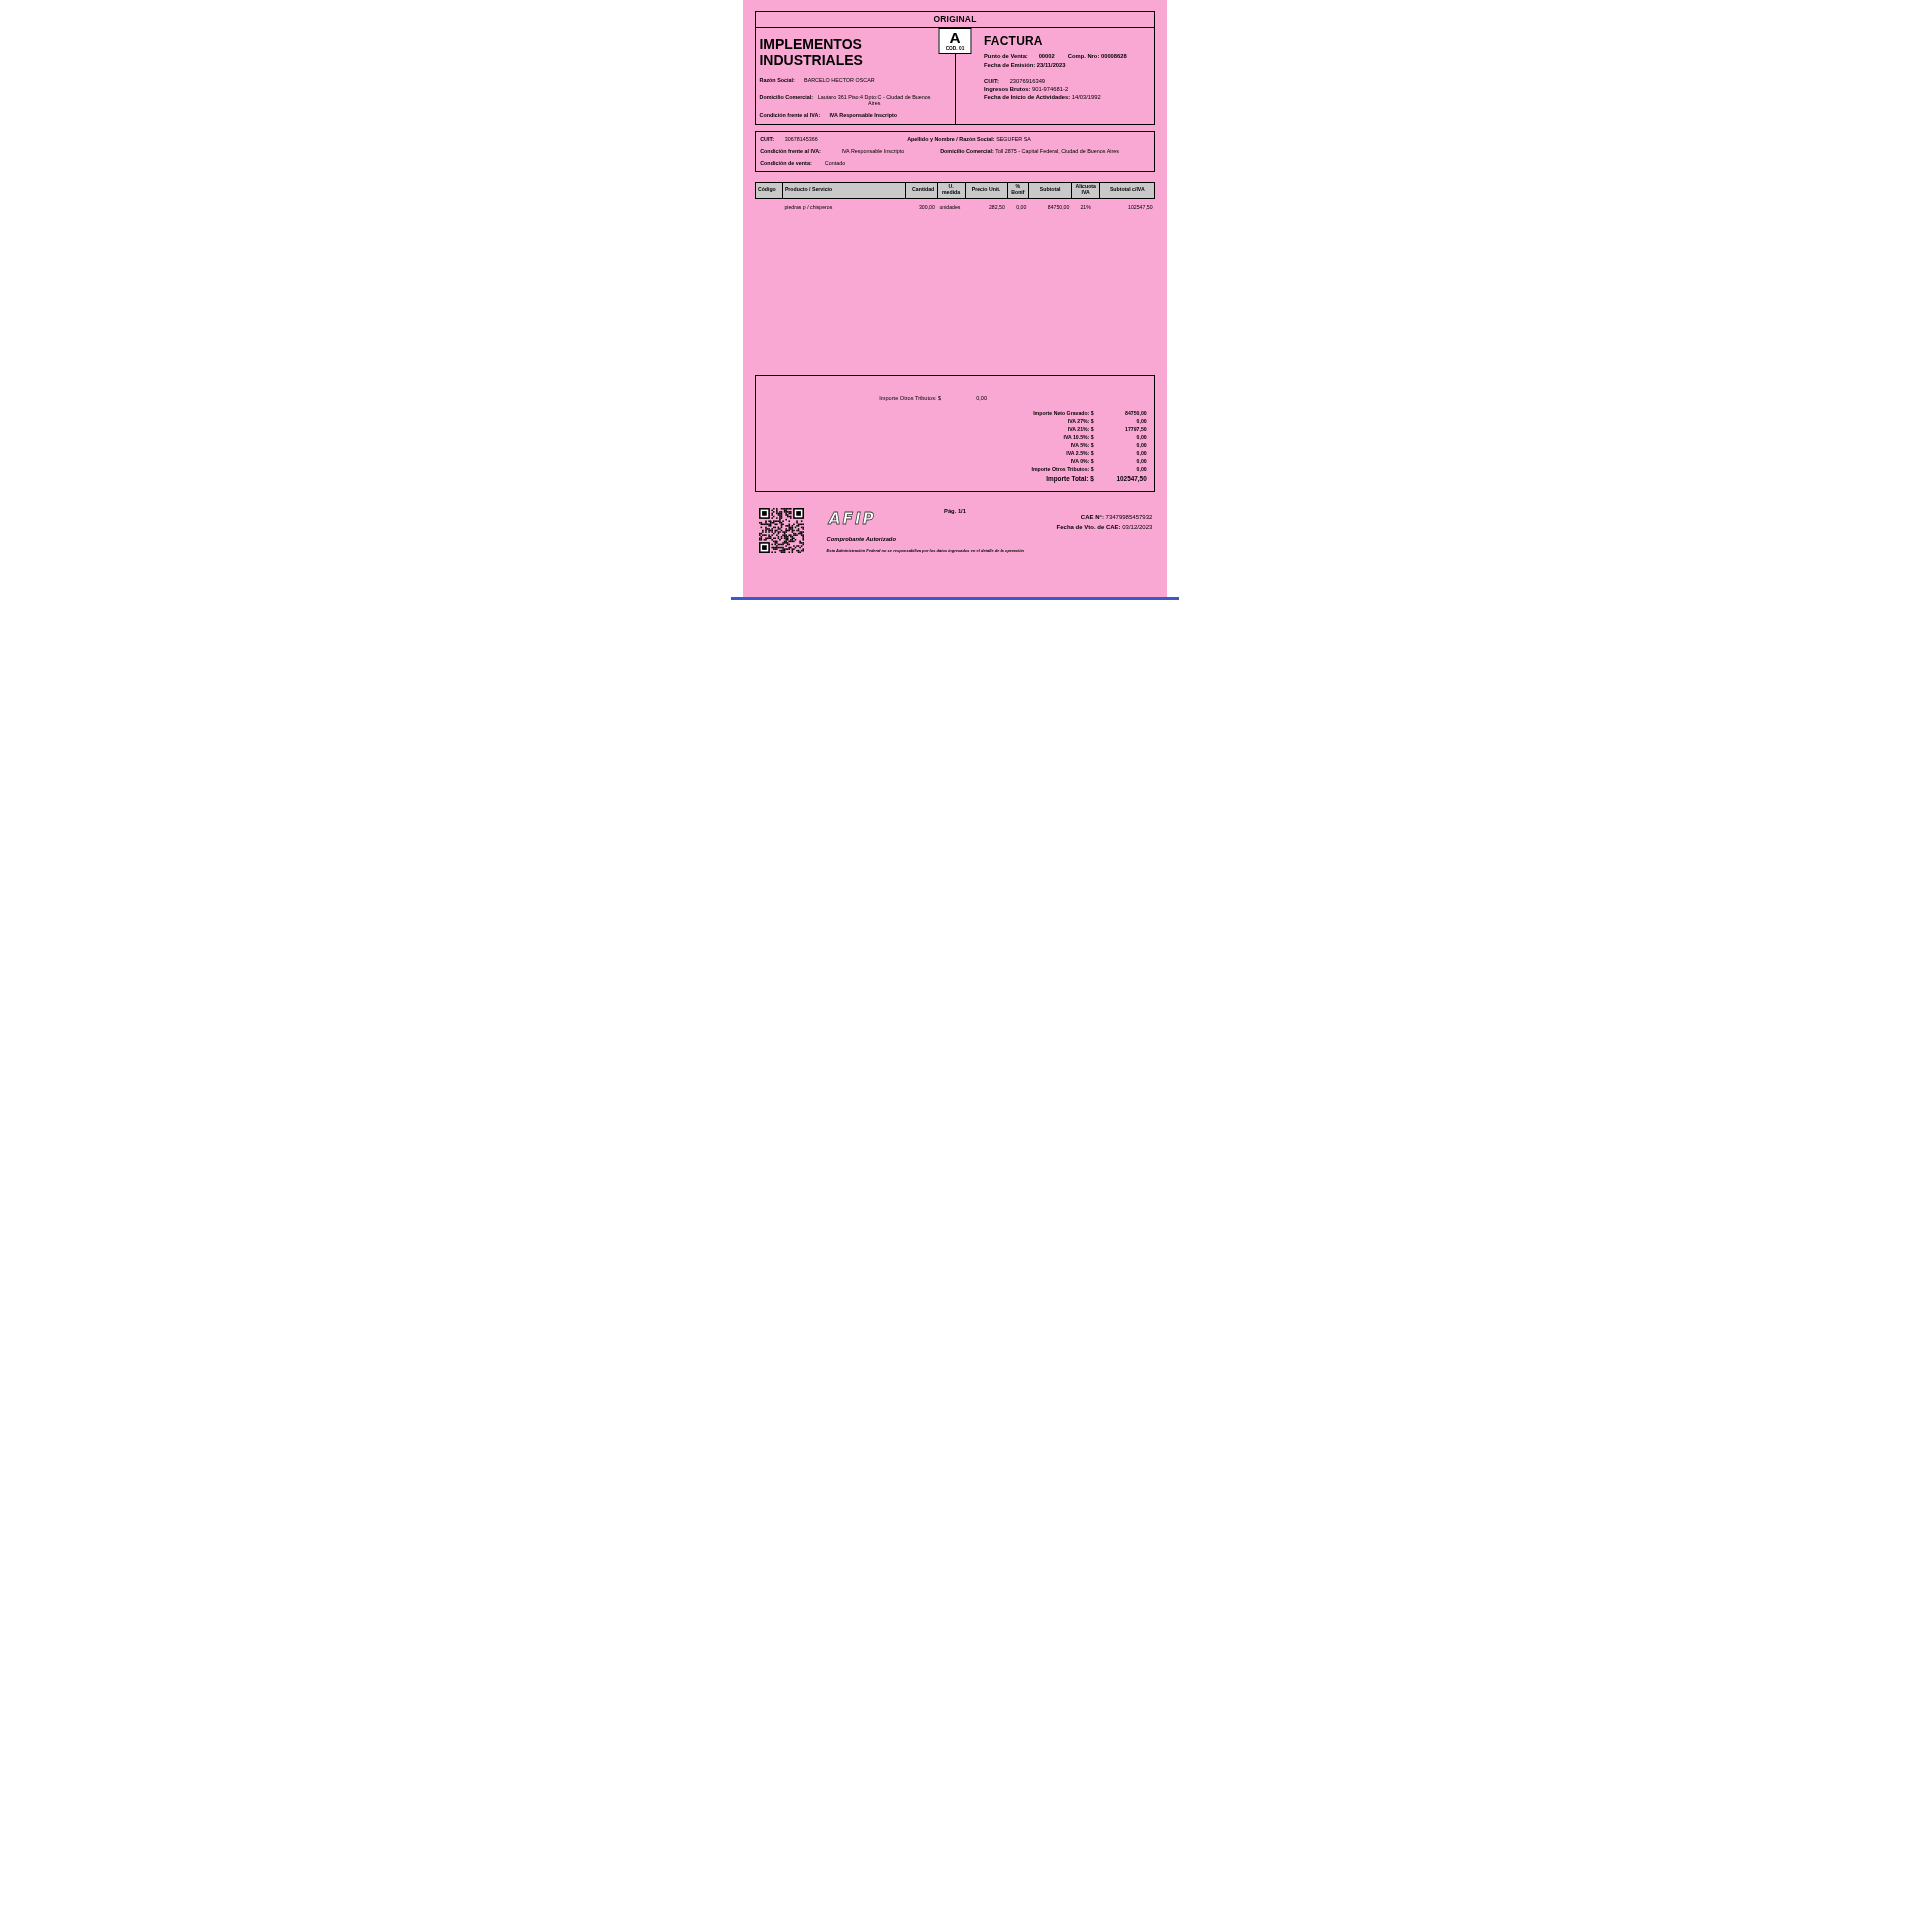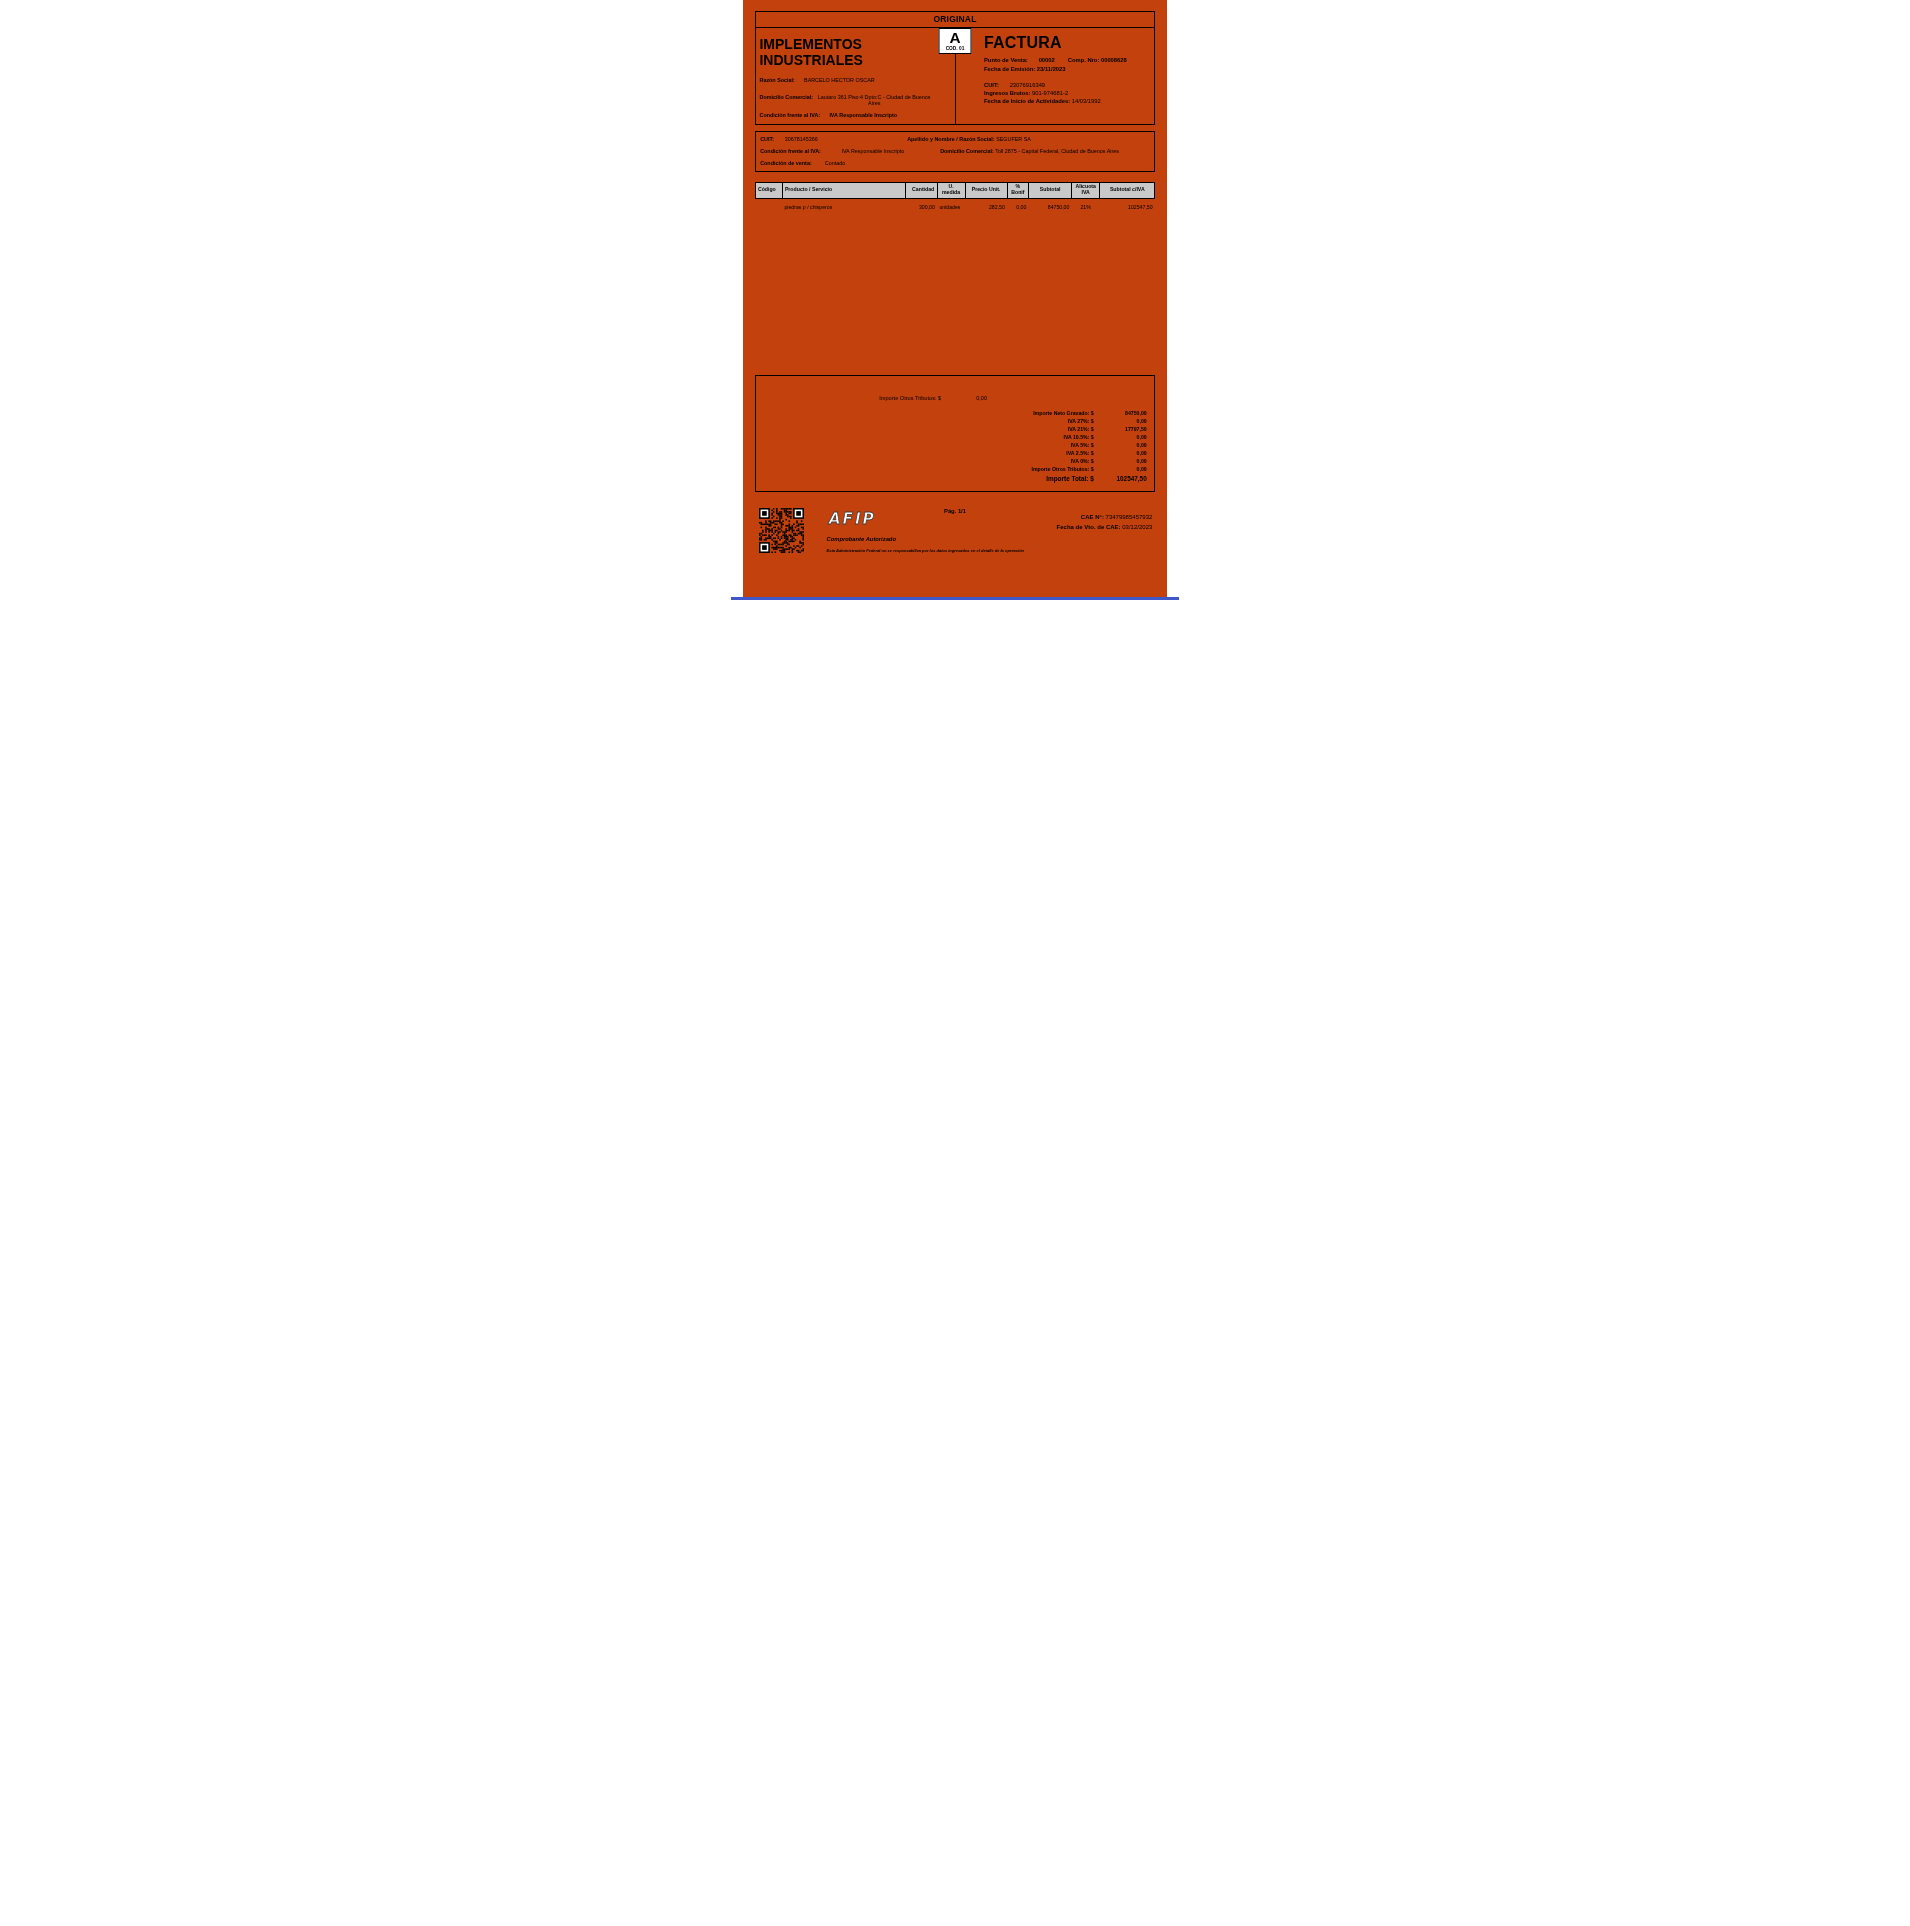--- a/index.html
+++ b/index.html
@@ -1,36 +1,36 @@
 <!DOCTYPE html>
 <html style="font-size:6.2px"><head>
 <meta charset="utf-8">
 <style>
   * { margin:0; padding:0; box-sizing:border-box; }
   html,body { background:#fff; }
   body { font-family:"Liberation Sans", sans-serif; color:#000; -webkit-font-smoothing:antialiased; }
-  .page { width:424px; height:600px; margin:0 auto; padding:10.8px 11.6px 0; position:relative; background:#c2410c; }
+  .page { width:424px; height:600px; margin:0 auto; padding:10.8px 11.6px 0; position:relative; background:#f9a8d4; }
 
   
   .top-box { border:0.8px solid #000; }
   .original-strip { border-bottom:0.8px solid #000; text-align:center; font-weight:bold; font-size:8.5px; letter-spacing:0.2px; padding:2.7px 0; }
   .header { display:flex; position:relative; min-height:86px; }
   .header-left { width:50%; padding:6.2px 3.9px 3.9px 3.9px; }
   .header-right { width:50%; border-left:0.8px solid #000; padding:5.4px 5.4px 3.9px 28px; }
   .letter-box { position:absolute; left:50%; transform:translateX(-50%); top:0; width:33px; height:25.4px;
                 background:#fff; border:0.8px solid #000; text-align:center; z-index:2; padding-top:0.8px; }
   .letter { font-size:15.4px; font-weight:bold; line-height:1.0; }
   .letter-code { font-size:4.8px; font-weight:bold; margin-top:0.4px; }
   .company-name { text-align:left; font-size:14px; font-weight:bold; line-height:1.15; margin:1.5px 0 9.2px; }
   .field-line { font-size:5.4px; margin-bottom:2.3px; display:flex; }
   .b { font-weight:bold; }
   .hl-razon { margin-top:0.8px; margin-bottom:10.8px; }
   .hl-dom .val-wrap { width:116px; text-align:center; margin-left:3.1px; }
   .hl-dom { margin-bottom:6.2px; }
-  .doc-type { font-size:16px; font-weight:bold; letter-spacing:0.2px; margin-bottom:5.4px; }
+  .doc-type { font-size:12px; font-weight:bold; letter-spacing:0.2px; margin-bottom:5.4px; }
   .pv-line { display:flex; gap:13px; font-size:5.8px; margin-bottom:3.1px; }
   .fe-line { font-size:5.8px; margin-bottom:10px; }
   .cuit-line { font-size:5.8px; margin-bottom:1.9px; }
 
   
   .customer-box { border:0.8px solid #000; margin-top:5.4px; padding:4.6px 4.6px 5.4px; font-size:5.4px; }
   .cust-row { display:grid; margin-bottom:5.8px; }
   .cust-row:last-child { margin-bottom:0; }
   .cr1 { grid-template-columns:147px 1fr; }
   .cr2 { grid-template-columns:180px 1fr; }

